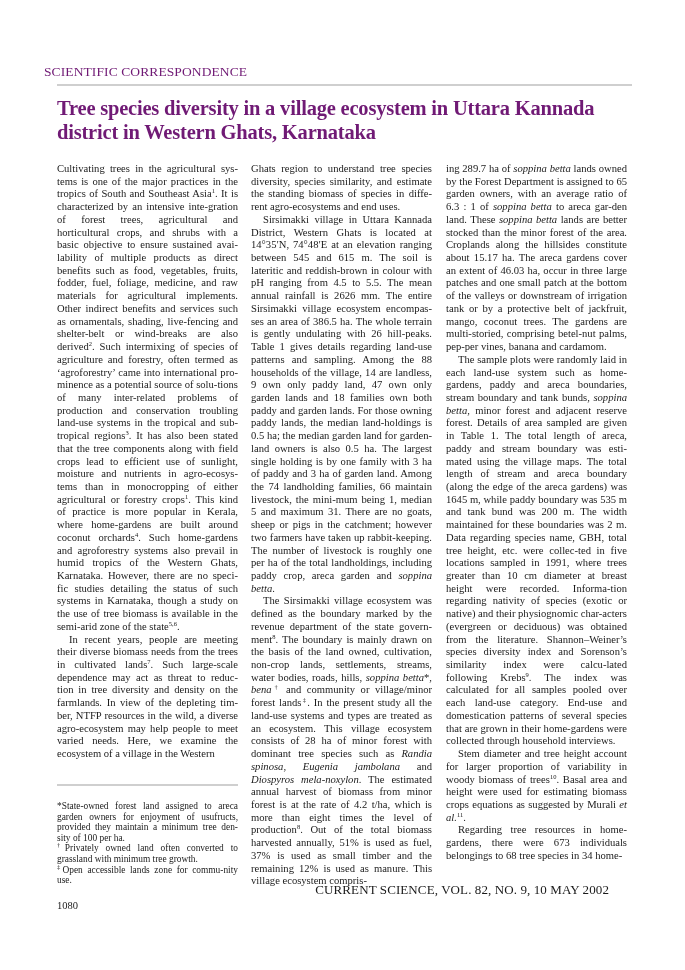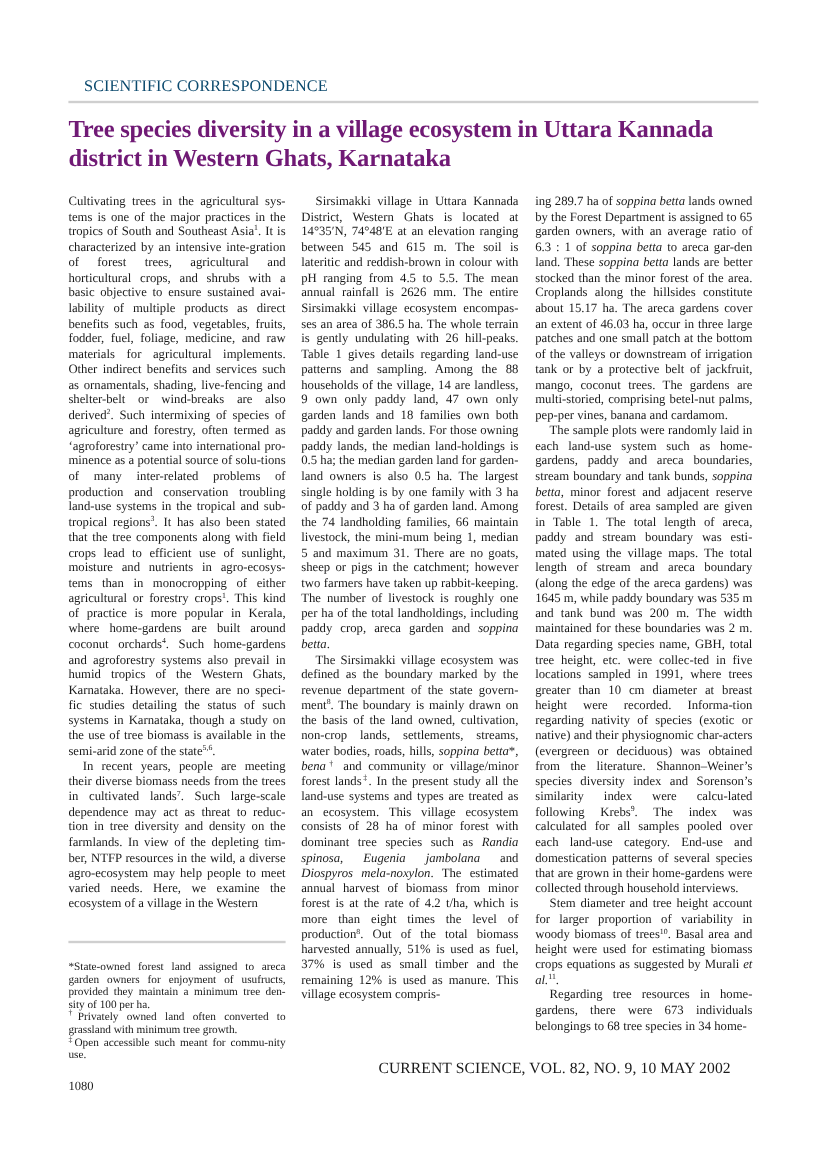--- a/index.html
+++ b/index.html
@@ -1,19 +1,19 @@
 <!DOCTYPE html>
 <html><head>
 <meta charset="utf-8">
 <style>
   html, body { margin: 0; padding: 0; background: #ffffff; }
   body { width: 685px; height: 970px; position: relative; overflow: hidden;
          font-family: "Liberation Serif", "DejaVu Serif", serif; color: #1a1a1a; }
-  .section-label { position: absolute; left: 70px; top: 64px; font-size: 13.5px;
-                   letter-spacing: 0.1px; color: #0c4a6e; font-family: Liberation Serif, serif; }
+  .section-label { position: absolute; left: 44px; top: 64px; font-size: 13.5px;
+                   letter-spacing: 0.1px; color: #701a75; font-family: Liberation Serif, serif; }
   .rule-top { position: absolute; left: 57px; top: 84px; width: 575px; height: 1.5px; background: #cfcfcf; }
   .title { position: absolute; left: 57px; top: 96px; width: 580px; font-size: 20.5px; font-weight: bold;
            line-height: 24px; letter-spacing: -0.2px; color: #701a75; }
   .col { position: absolute; top: 163px; width: 181px; font-size: 10.6px; line-height: 12.72px;
          text-align: justify; hyphens: manual; }
   .col1 { left: 57px; }
   .col2 { left: 251px; }
   .col3 { left: 446px; }
   .col p { margin: 0; }
   .col p.indent { text-indent: 12px; }
@@ -36,20 +36,21 @@
 <div class="col col1">
   <p>
     <span>Cultivating trees in the agricultural sys-tems is one of the major practices in the tropics of South and Southeast Asia</span><sup>1</sup><span>. It is characterized by an intensive inte-gration of forest trees, agricultural and horticultural crops, and shrubs with a basic objective to ensure sustained avai-lability of multiple products as direct benefits such as food, vegetables, fruits, fodder, fuel, foliage, medicine, and raw materials for agricultural implements. Other indirect benefits and services such as ornamentals, shading, live-fencing and shelter-belt or wind-breaks are also derived</span><sup>2</sup><span>. Such intermixing of species of agriculture and forestry, often termed as ‘agroforestry’ came into international pro-minence as a potential source of solu-tions of many inter-related problems of production and conservation troubling land-use systems in the tropical and sub-tropical regions</span><sup>3</sup><span>. It has also been stated that the tree components along with field crops lead to efficient use of sunlight, moisture and nutrients in agro-ecosys-tems than in monocropping of either agricultural or forestry crops</span><sup>1</sup><span>. This kind of practice is more popular in Kerala, where home-gardens are built around coconut orchards</span><sup>4</sup><span>. Such home-gardens and agroforestry systems also prevail in humid tropics of the Western Ghats, Karnataka. However, there are no speci-fic studies detailing the status of such systems in Karnataka, though a study on the use of tree biomass is available in the semi-arid zone of the state</span><sup>5,6</sup><span>.</span>
   </p>
   <p class="indent">
     <span>In recent years, people are meeting their diverse biomass needs from the trees in cultivated lands</span><sup>7</sup><span>. Such large-scale dependence may act as threat to reduc-tion in tree diversity and density on the farmlands. In view of the depleting tim-ber, NTFP resources in the wild, a diverse agro-ecosystem may help people to meet varied needs. Here, we examine the ecosystem of a village in the Western</span>
   </p>
 </div>
 
 <div class="col col2">
+  <p>Ghats region to understand tree species diversity, species similarity, and estimate the standing biomass of species in diffe-rent agro-ecosystems and end uses.</p>
   <p class="indent">
     <span>Sirsimakki village in Uttara Kannada District, Western Ghats is located at 14°35′N, 74°48′E at an elevation ranging between 545 and 615 m. The soil is lateritic and reddish-brown in colour with pH ranging from 4.5 to 5.5. The mean annual rainfall is 2626 mm. The entire Sirsimakki village ecosystem encompas-ses an area of 386.5 ha. The whole terrain is gently undulating with 26 hill-peaks. Table 1 gives details regarding land-use patterns and sampling. Among the 88 households of the village, 14 are landless, 9 own only paddy land, 47 own only garden lands and 18 families own both paddy and garden lands. For those owning paddy lands, the median land-holdings is 0.5 ha; the median garden land for garden-land owners is also 0.5 ha. The largest single holding is by one family with 3 ha of paddy and 3 ha of garden land. Among the 74 landholding families, 66 maintain livestock, the mini-mum being 1, median 5 and maximum 31. There are no goats, sheep or pigs in the catchment; however two farmers have taken up rabbit-keeping. The number of livestock is roughly one per ha of the total landholdings, including paddy crop, areca garden and </span><i>soppina betta</i><span>.</span>
   </p>
   <p class="indent">
     <span>The Sirsimakki village ecosystem was defined as the boundary marked by the revenue department of the state govern-ment</span><sup>8</sup><span>. The boundary is mainly drawn on the basis of the land owned, cultivation, non-crop lands, settlements, streams, water bodies, roads, hills, </span><i>soppina betta</i><span>*</span><span>, </span><i>bena</i><sup>†</sup><span> and community or village/minor forest lands</span><sup>‡</sup><span>. In the present study all the land-use systems and types are treated as an ecosystem. This village ecosystem consists of 28 ha of minor forest with dominant tree species such as </span><i>Randia spinosa</i><span>, </span><i>Eugenia jambolana</i><span> and </span><i>Diospyros mela-noxylon</i><span>. The estimated annual harvest of biomass from minor forest is at the rate of 4.2 t/ha, which is more than eight times the level of production</span><sup>8</sup><span>. Out of the total biomass harvested annually, 51% is used as fuel, 37% is used as small timber and the remaining 12% is used as manure. This village ecosystem compris-</span>
   </p>
 </div>
 
 <div class="col col3">
   <p>
@@ -61,17 +62,17 @@
   <p class="indent">
     <span>Stem diameter and tree height account for larger proportion of variability in woody biomass of trees</span><sup>10</sup><span>. Basal area and height were used for estimating biomass crops equations as suggested by Murali </span><i>et al.</i><sup>11</sup><span>.</span>
   </p>
   <p class="indent">Regarding tree resources in home-gardens, there were 673 individuals belongings to 68 tree species in 34 home-</p>
 </div>
 
 <div class="fn-rule"></div>
 <div class="footnotes">
   <p>*State-owned forest land assigned to areca garden owners for enjoyment of usufructs, provided they maintain a minimum tree den-sity of 100 per ha.</p>
   <p><sup>†</sup><span>Privately owned land often converted to grassland with minimum tree growth.</span></p>
-  <p><sup>‡</sup><span>Open accessible such meant for commu-nity use.</span></p>
+  <p><sup>‡</sup><span>Open accessible lands zone for commu-nity use.</span></p>
 </div>
 
 <div class="page-num">1080</div>
 <div class="running-foot">CURRENT SCIENCE, VOL. 82, NO. 9, 10 MAY 2002</div>
 
 </body></html>

